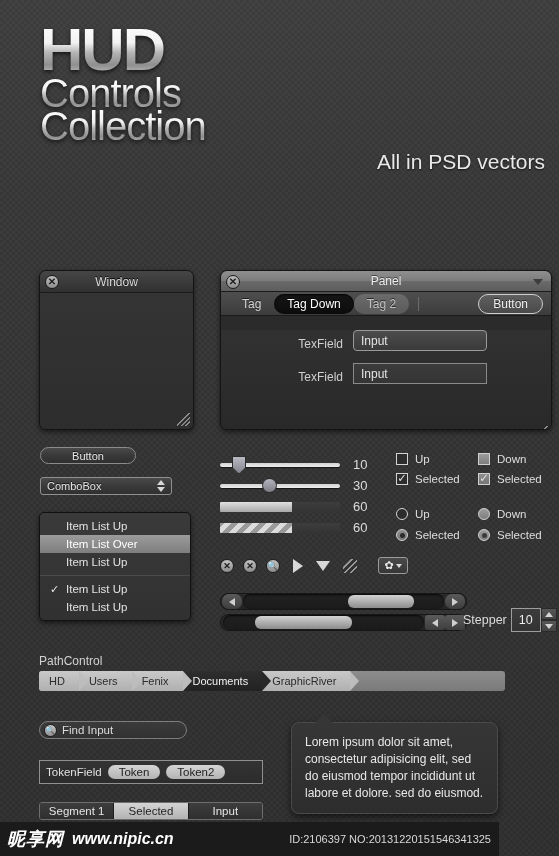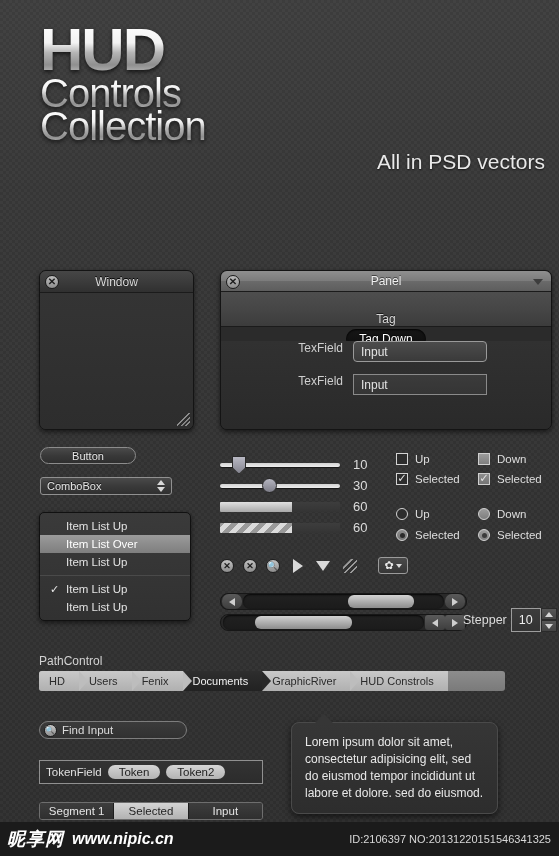--- a/index.html
+++ b/index.html
@@ -101,39 +101,39 @@
     position: absolute; right: 8px; top: 8px;
     width: 0; height: 0;
     border-left: 5px solid transparent; border-right: 5px solid transparent;
     border-top: 6px solid #3d3d3d;
     cursor: pointer;
   }
   .tabbar {
     height: 24px;
     background: linear-gradient(180deg, #4e4e4e 0%, #464646 50%, #3c3c3c 100%);
     border-bottom: 1px solid #1b1b1b;
-    display: flex; align-items: center; padding: 17px 8px; flex-direction: column;
+    display: flex; align-items: center; padding: 8px 8px;
   }
   .tab {
     font-size: 12px; color: #d6d6d6; padding: 3px 13px;
     border-radius: 10px; cursor: pointer; text-shadow: 0 -1px 0 rgba(0,0,0,0.6);
   }
   .tab.down { background: linear-gradient(180deg, #161616 0%, #0c0c0c 100%); color: #ffffff; box-shadow: inset 0 1px 2px rgba(0,0,0,0.9); }
   .tab.alt { background: linear-gradient(180deg, #6b6b6b 0%, #5a5a5a 100%); color: #c2c2c2; }
   .tab-sep { width: 1px; height: 14px; background: #6b6b6b; margin: 0 9px; }
   .tab-btn {
     margin-left: auto;
     font-size: 12px; color: #f0f0f0; padding: 2px 14px;
     border-radius: 10px; cursor: pointer;
     border: 1px solid #cfcfcf;
     background: linear-gradient(180deg, #5f5f5f 0%, #4a4a4a 100%);
     text-shadow: 0 -1px 0 rgba(0,0,0,0.6);
   }
   .panel-body { position: relative; height: calc(100% - 46px); background: linear-gradient(180deg, #313131 0%, #282828 100%); }
-  .field-row { display: flex; align-items: flex-start; gap: 10px; padding-left: 62px; margin-top: 12px; }
+  .field-row { display: flex; align-items: flex-end; gap: 10px; padding-left: 62px; margin-top: 12px; }
   .field-row:first-child { margin-top: 14px; }
   .field-label { font-size: 12px; color: #cfcfcf; width: 60px; text-align: right; }
   .textfield {
     width: 134px; height: 21px;
     font-size: 12px; color: #e3e3e3;
     display: flex; align-items: center; padding-left: 7px;
     border: 1px solid #9a9a9a;
     background: linear-gradient(180deg, #4c4c4c 0%, #3a3a3a 100%);
   }
   .textfield.rounded { border-radius: 4px; }
@@ -305,21 +305,21 @@
     color: #e8e8e8; font-size: 12px; line-height: 1.42;
   }
   .tooltip::before {
     content: ''; position: absolute; left: 23px; top: -9px;
     width: 0; height: 0;
     border-left: 9px solid transparent; border-right: 9px solid transparent;
     border-bottom: 9px solid #363636;
   }
 
   
-  .footer { position: absolute; left: 0; bottom: 0; width: 559px; height: 34px; background: #1b1b1b; display: flex; align-items: center; }
+  .footer { position: absolute; left: 0; bottom: 0; width: 499px; height: 34px; background: #1b1b1b; display: flex; align-items: center; }
   .foot-logo { margin-left: 7px; font-size: 18px; font-weight: bold; font-style: italic; color: #ffffff; letter-spacing: 1px; }
   .foot-url { margin-left: 8px; font-size: 16px; font-weight: bold; font-style: italic; color: #ffffff; }
   .foot-id { margin-left: auto; margin-right: 8px; font-size: 11px; color: #d8d8d8; }
 </style>
 </head>
 <body>
 
 <div id="root">
 
   <div class="hero">
@@ -509,21 +509,20 @@
     </div>
   </div>
 
   <div class="pathctl-label">PathControl</div>
   <div class="pathctl">
     <div class="crumb">HD</div>
     <div class="crumb">Users</div>
     <div class="crumb">Fenix</div>
     <div class="crumb dark">Documents</div>
     <div class="crumb">GraphicRiver</div>
-    <div class="crumb last">HUD Constrols</div>
   </div>
 
   <div class="findinput">
     <span class="find-mag">🔍</span>
     <span class="txt">Find Input</span>
   </div>
 
   <div class="tokenfield">
     <span class="tf-label">TokenField</span>
     <span class="token">Token</span>

